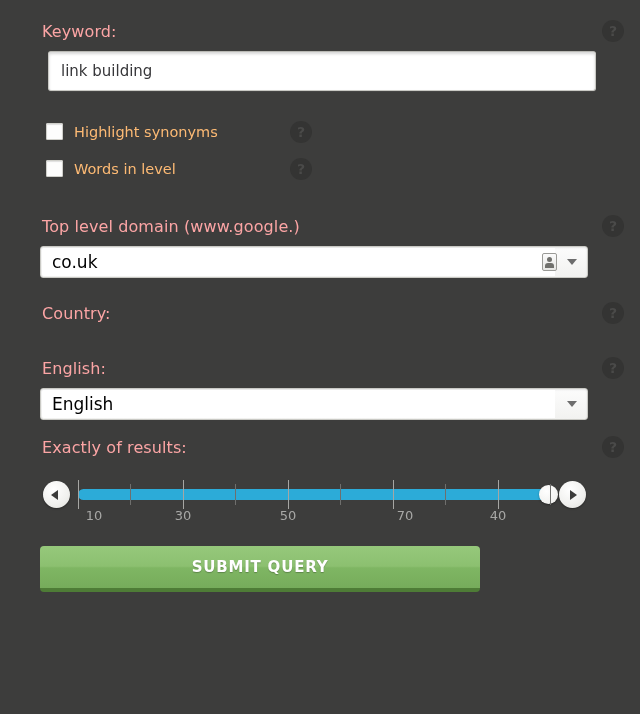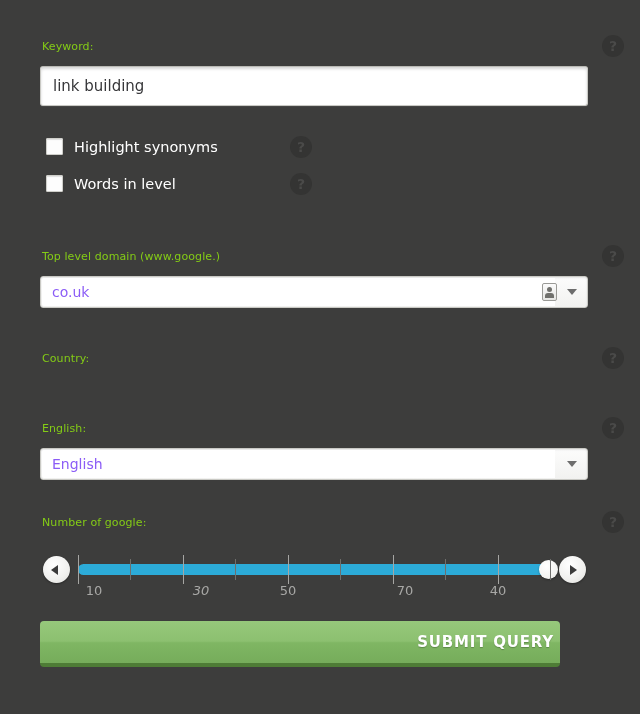--- a/index.html
+++ b/index.html
@@ -17,25 +17,25 @@
   .panel {
     position: absolute;
     left: 0; top: 0;
     width: 640px;
     height: 714px;
     box-sizing: border-box;
     padding: 22px 52px 0 40px;
   }
   
   .field-label {
-    color: #84cc16;
-    font-size: 11px;
+    color: #fca5a5;
+    font-size: 16px;
     letter-spacing: .1px;
     line-height: 20px;
-    margin: 15px 0 9px 2px;
+    margin: 0 0 9px 2px;
   }
   .row-head {
     position: relative;
   }
   
   .help {
     position: absolute;
     right: -36px;
     top: -2px;
     width: 22px;
@@ -57,20 +57,21 @@
     background: #ffffff;
     border: 1px solid #c9c9c4;
     border-top-color: #b9b9b4;
     border-radius: 3px;
     box-shadow: inset 0 2px 3px rgba(0,0,0,.16), 0 1px 0 rgba(255,255,255,.05);
     font-family: "DejaVu Sans", "Liberation Sans", sans-serif;
     font-size: 15px;
     color: #37373a;
     padding: 0 12px;
     outline: none;
+    margin-left: 8px;
   }
   
   .checks {
     margin: 22px 0 0 0;
     position: relative;
     height: 104px;
   }
   .chk-col {
     position: absolute;
     top: 0;
@@ -96,21 +97,21 @@
   }
   .box.checked::after {
     content: "\2714";
     position: absolute;
     left: 1px; top: -4px;
     font-size: 14px;
     line-height: 20px;
     color: #2b2b2b;
   }
   .chk-label {
-    color: #ffffff;
+    color: #fdba74;
     font-size: 14.5px;
     margin-left: 11px;
     cursor: pointer;
     white-space: nowrap;
   }
   .chk-row .help {
     right: auto;
     top: 50%;
     margin-top: -11px;
   }
@@ -130,22 +131,22 @@
   }
   .select-face {
     position: absolute;
     left: 1px; top: 1px;
     right: 32px; bottom: 1px;
     background: #ffffff;
     border-radius: 2px 0 0 2px;
     display: flex;
     align-items: center;
     padding-left: 10px;
-    font-size: 14px;
-    color: #8b5cf6;
+    font-size: 17px;
+    color: #000000;
     white-space: nowrap;
     overflow: hidden;
   }
   .select-arrow {
     position: absolute;
     right: 10px;
     top: 50%;
     margin-top: -3px;
     width: 0; height: 0;
     border-left: 5px solid transparent;
@@ -254,35 +255,34 @@
     top: 38px;
     font-size: 13px;
     color: #a8a8a6;
     transform: translateX(-50%);
     white-space: nowrap;
   }
   
   .submit {
     display: block;
     box-sizing: border-box;
-    width: 520px;
+    width: 440px;
     height: 46px;
     margin-top: 10px;
     border: none;
     border-radius: 4px;
     background: linear-gradient(to bottom, #96c87b 0%, #8cc070 48%, #7fb663 52%, #76ac5b 100%);
     border-bottom: 4px solid #4e7c36;
     color: #ffffff;
     font-family: "DejaVu Sans", "Liberation Sans", sans-serif;
     font-size: 15px;
     font-weight: bold;
     letter-spacing: .8px;
     text-shadow: 0 1px 1px rgba(0,0,0,.25);
     cursor: pointer;
-    text-align: right;
   }
   .gap-lg { height: 26px; }
   .gap-md { height: 18px; }
 </style>
 </head>
 <body>
 
 <div class="panel">
 
   
@@ -339,36 +339,36 @@
   </div>
   <div class="select-wrap">
     <div class="select-face">English</div>
     <span class="select-arrow"></span>
   </div>
 
   <div class="gap-md"></div>
 
   
   <div class="row-head">
-    <div class="field-label">Number of google:</div>
+    <div class="field-label">Exactly of results:</div>
     <div class="help">?</div>
   </div>
 
   <div class="slider-area">
     <div class="nudge left"></div>
     <div class="nudge right"></div>
     <div class="track-box">
       <div class="track"></div>
       <div class="handle" style="left: 461px;"></div>
       <div id="ticks">
           <div class="tick major" style="left: 0px;"></div>
           <div class="tick-label" style="left: 16px;">10</div>
           <div class="tick minor" style="left: 52px;"></div>
           <div class="tick major" style="left: 105px;"></div>
-          <div class="tick-label" style="left: 123px; font-style: italic;">30</div>
+          <div class="tick-label" style="left: 105px;">30</div>
           <div class="tick minor" style="left: 157px;"></div>
           <div class="tick major" style="left: 210px;"></div>
           <div class="tick-label" style="left: 210px;">50</div>
           <div class="tick minor" style="left: 262px;"></div>
           <div class="tick major" style="left: 315px;"></div>
           <div class="tick-label" style="left: 327px;">70</div>
           <div class="tick minor" style="left: 367px;"></div>
           <div class="tick major" style="left: 420px;"></div>
           <div class="tick-label" style="left: 420px;">40</div>
           <div class="tick minor" style="left: 472px;"></div>

